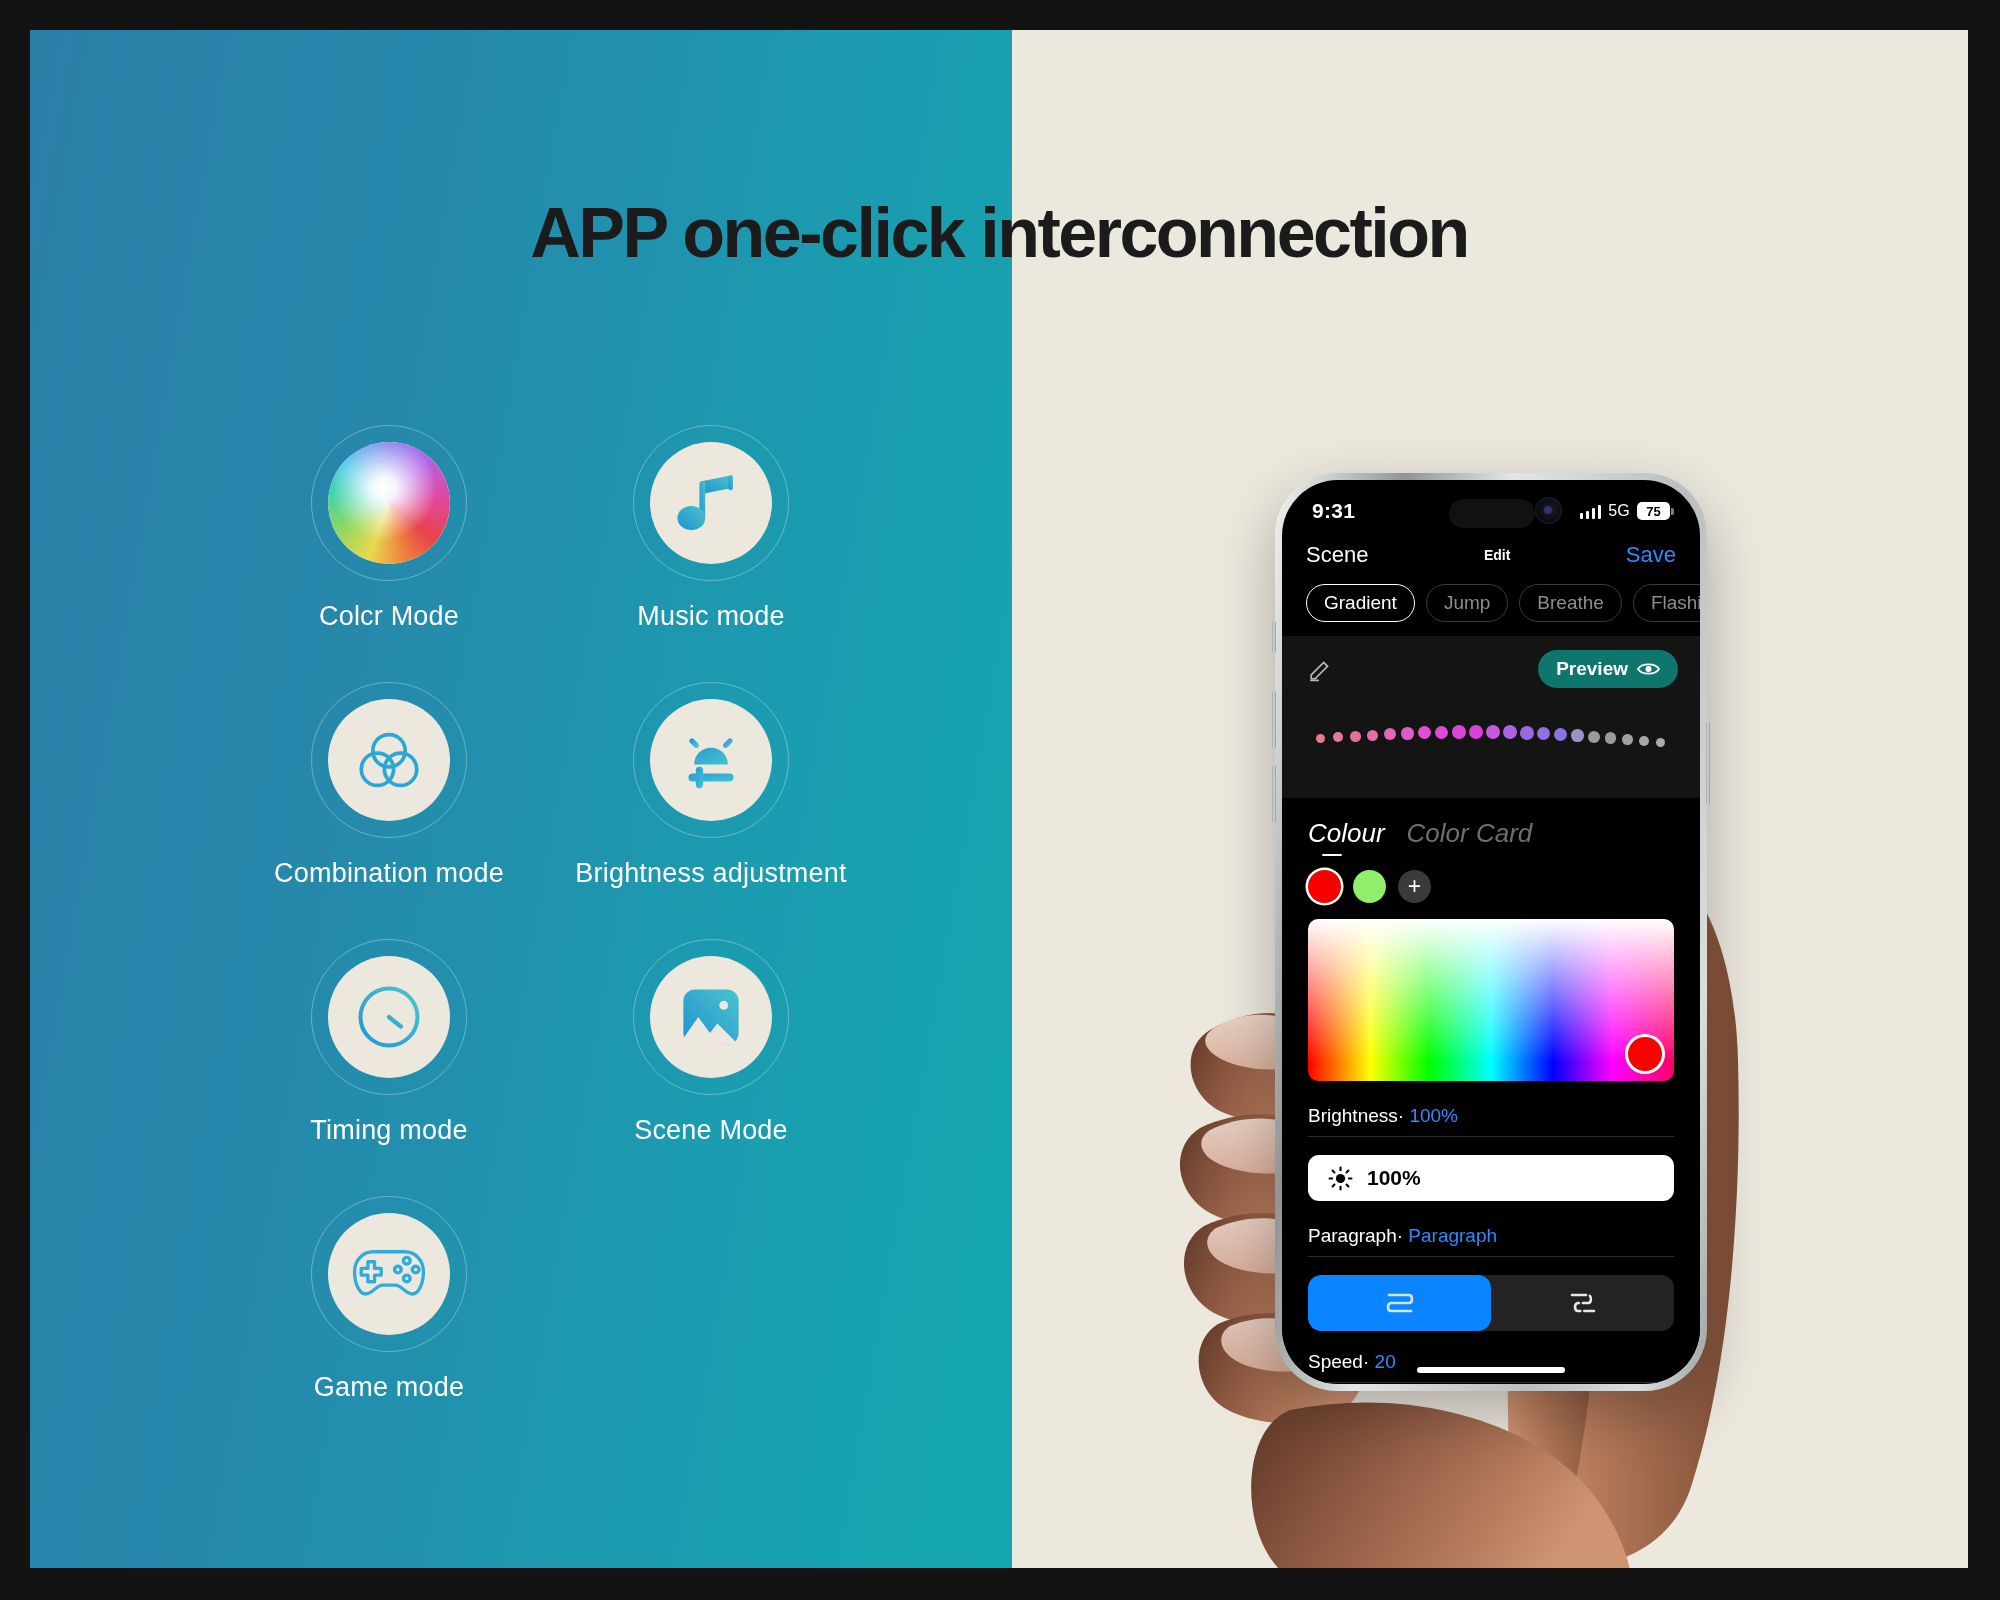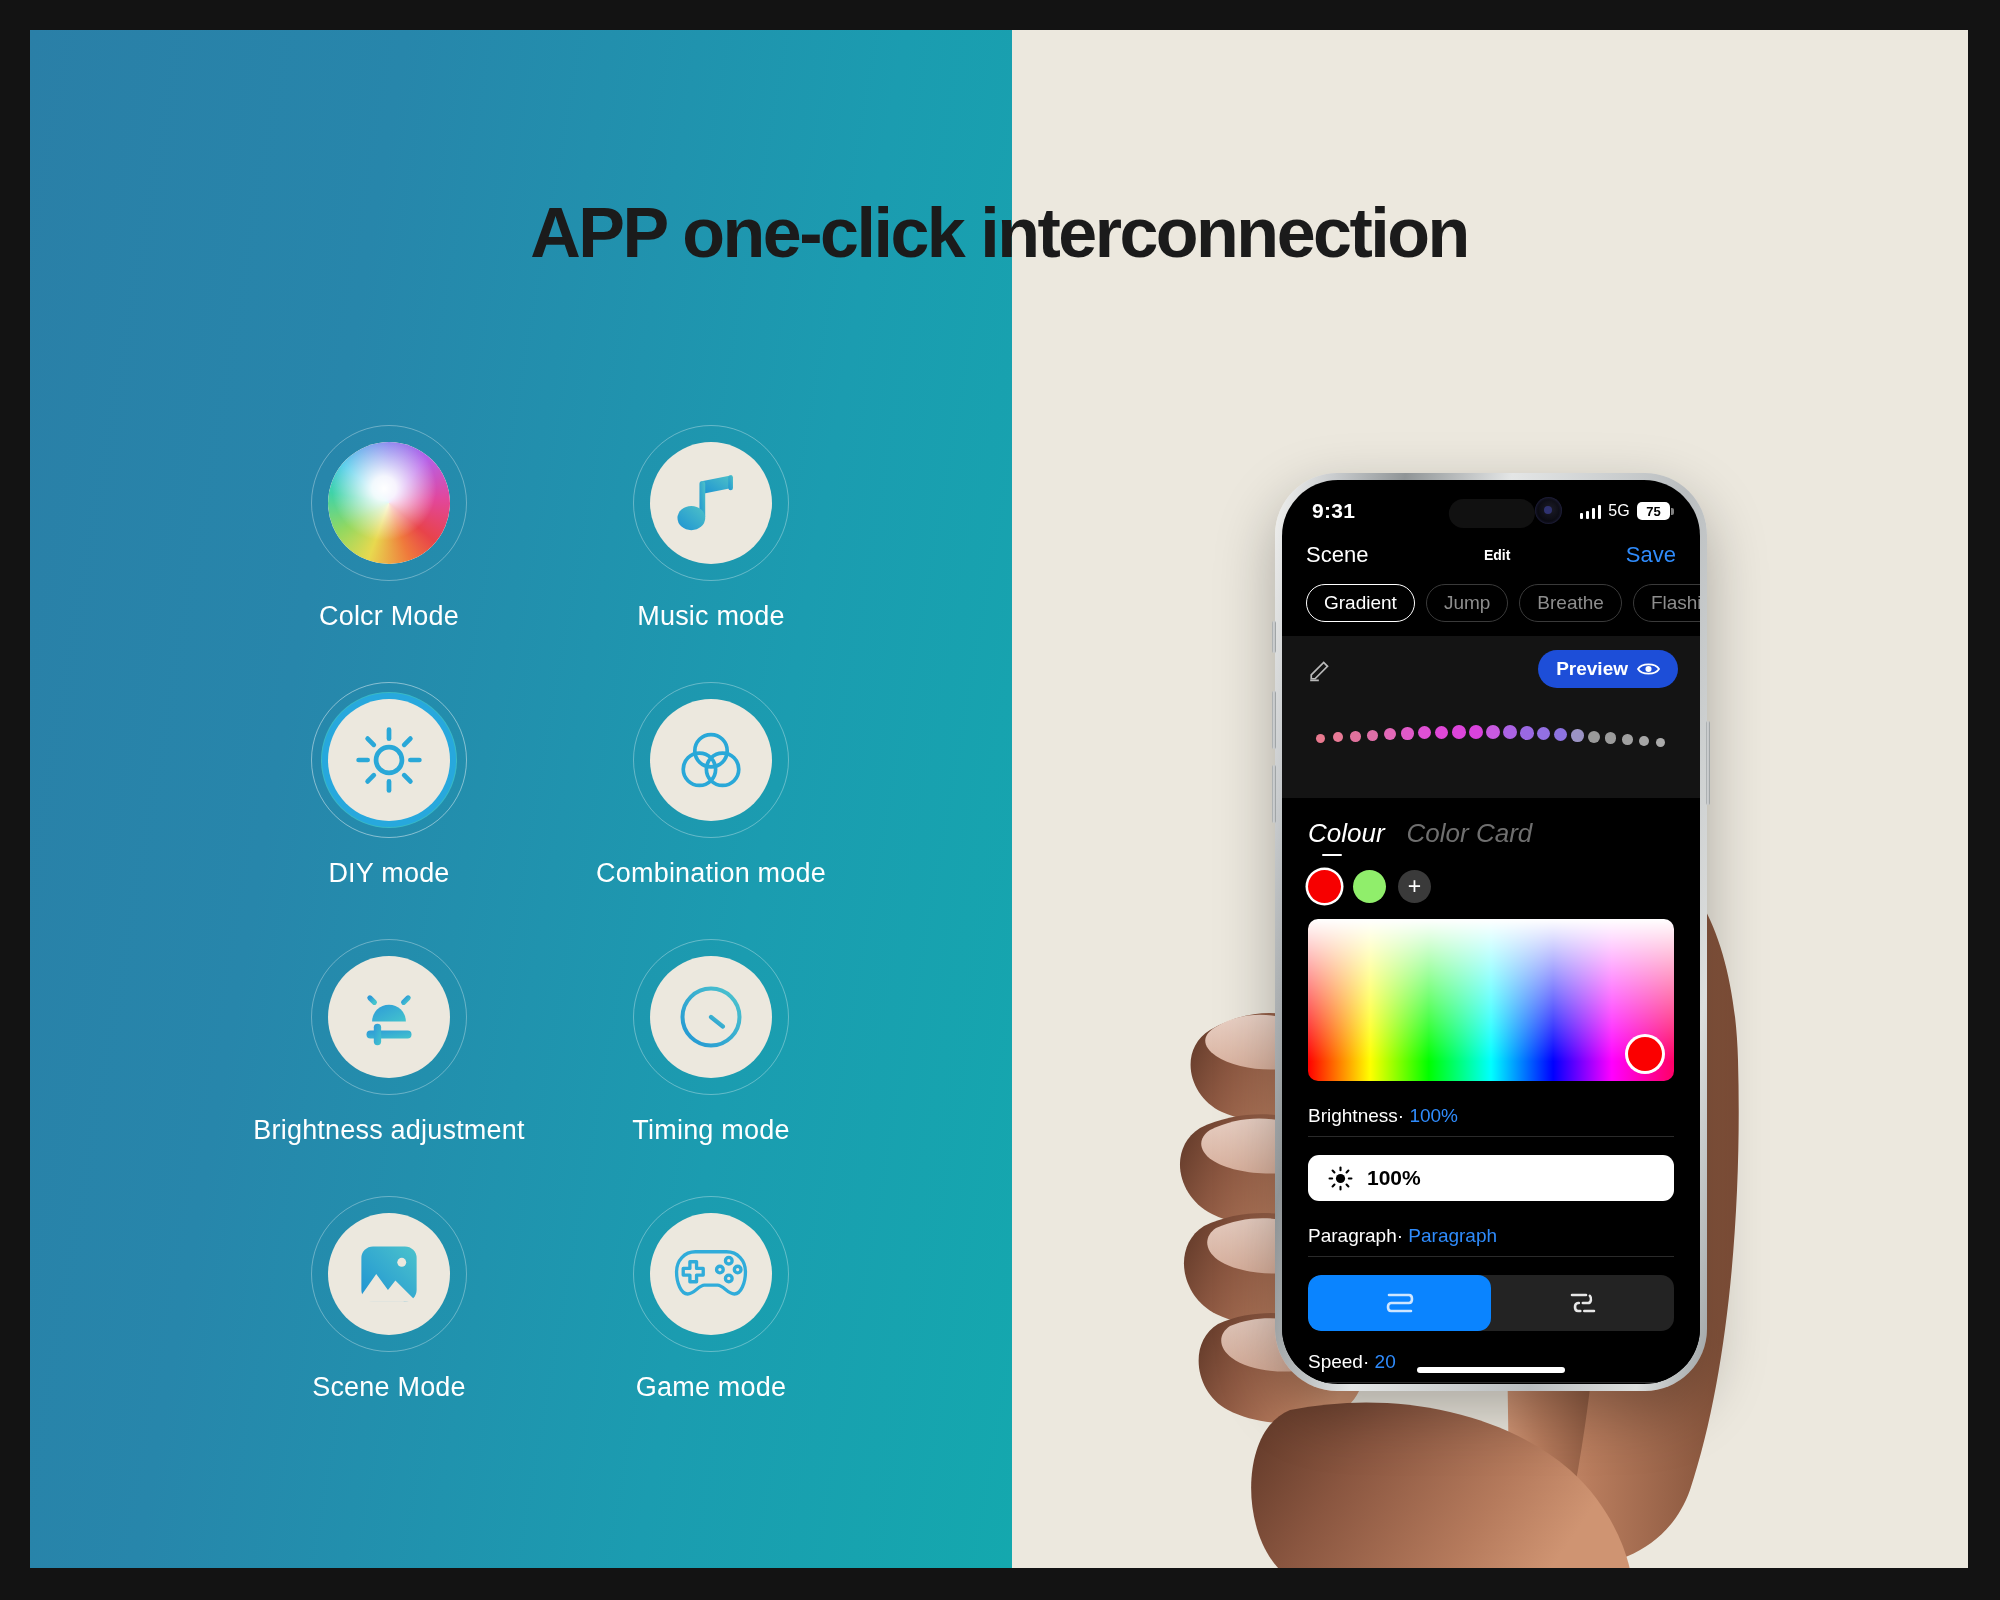--- a/index.html
+++ b/index.html
@@ -222,21 +222,21 @@
   
   #preview-panel {
     background: #141414;
     padding: 14px 22px 28px 26px;
   }
   #preview-row { display: flex; align-items: center; }
   #edit-pencil-icon { width: 26px; height: 26px; color: #b9b9b9; }
   #preview-btn {
     margin-left: auto;
     display: flex; align-items: center; gap: 9px;
-    background: #1d4ed8;
+    background: #0f766e;
     border-radius: 20px;
     padding: 8px 18px;
   }
   #preview-btn-label { font-size: 19px; font-weight: 700; color: #fff; }
   #preview-eye-icon { width: 23px; height: 16px; }
   #dot-strip {
     position: relative;
     height: 66px;
     margin-top: 16px;
   }
@@ -368,40 +368,20 @@
               <path d="M25 13 L50 8 L50 19 L25 24 Z" fill="url(#gMus)"></path>
               <rect x="22" y="13" width="5" height="33" rx="2.5" fill="url(#gMus)"></rect>
               <rect x="47" y="8" width="4" height="13" rx="2" fill="url(#gMus)"></rect>
               <ellipse cx="15" cy="45" rx="12" ry="10.5" fill="url(#gMus)"></ellipse>
             </svg>
           </div>
         </div>
         <div class="mode-label">Music mode</div>
       </div>
 
-      <div class="mode-cell">
-        <div class="mode-halo active">
-          <div class="mode-disc">
-            <svg width="72" height="72" viewBox="0 0 64 64">
-              <g stroke="#29a8d8" stroke-width="4.2" stroke-linecap="round" fill="none">
-                <circle cx="32" cy="32" r="11.5"></circle>
-                <line x1="32" y1="5" x2="32" y2="13"></line>
-                <line x1="32" y1="51" x2="32" y2="59"></line>
-                <line x1="5" y1="32" x2="13" y2="32"></line>
-                <line x1="51" y1="32" x2="59" y2="32"></line>
-                <line x1="13" y1="13" x2="18.5" y2="18.5"></line>
-                <line x1="45.5" y1="45.5" x2="51" y2="51"></line>
-                <line x1="13" y1="51" x2="18.5" y2="45.5"></line>
-                <line x1="45.5" y1="18.5" x2="51" y2="13"></line>
-              </g>
-            </svg>
-          </div>
-        </div>
-        <div class="mode-label">DIY mode</div>
-      </div>
 
       <div class="mode-cell">
         <div class="mode-halo">
           <div class="mode-disc">
             <svg width="74" height="74" viewBox="0 0 64 64">
               <g stroke="#29a8d8" stroke-width="3.2" fill="none">
                 <circle cx="32" cy="24" r="14"></circle>
                 <circle cx="22" cy="40" r="14"></circle>
                 <circle cx="42" cy="40" r="14"></circle>
               </g>

